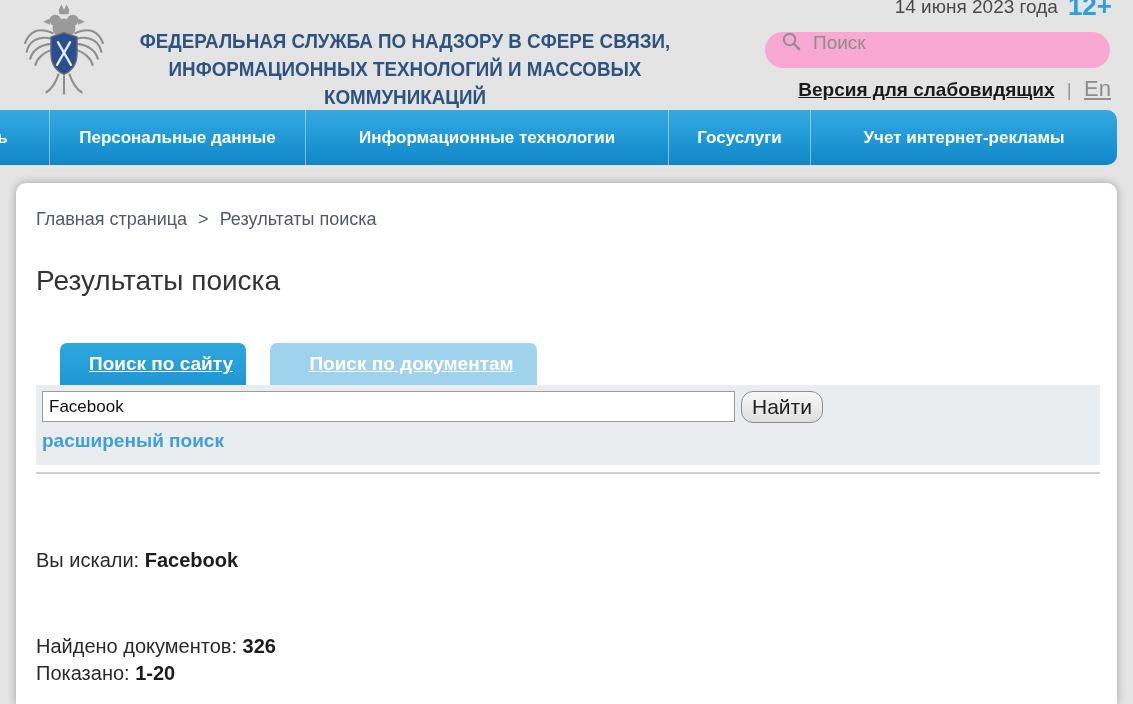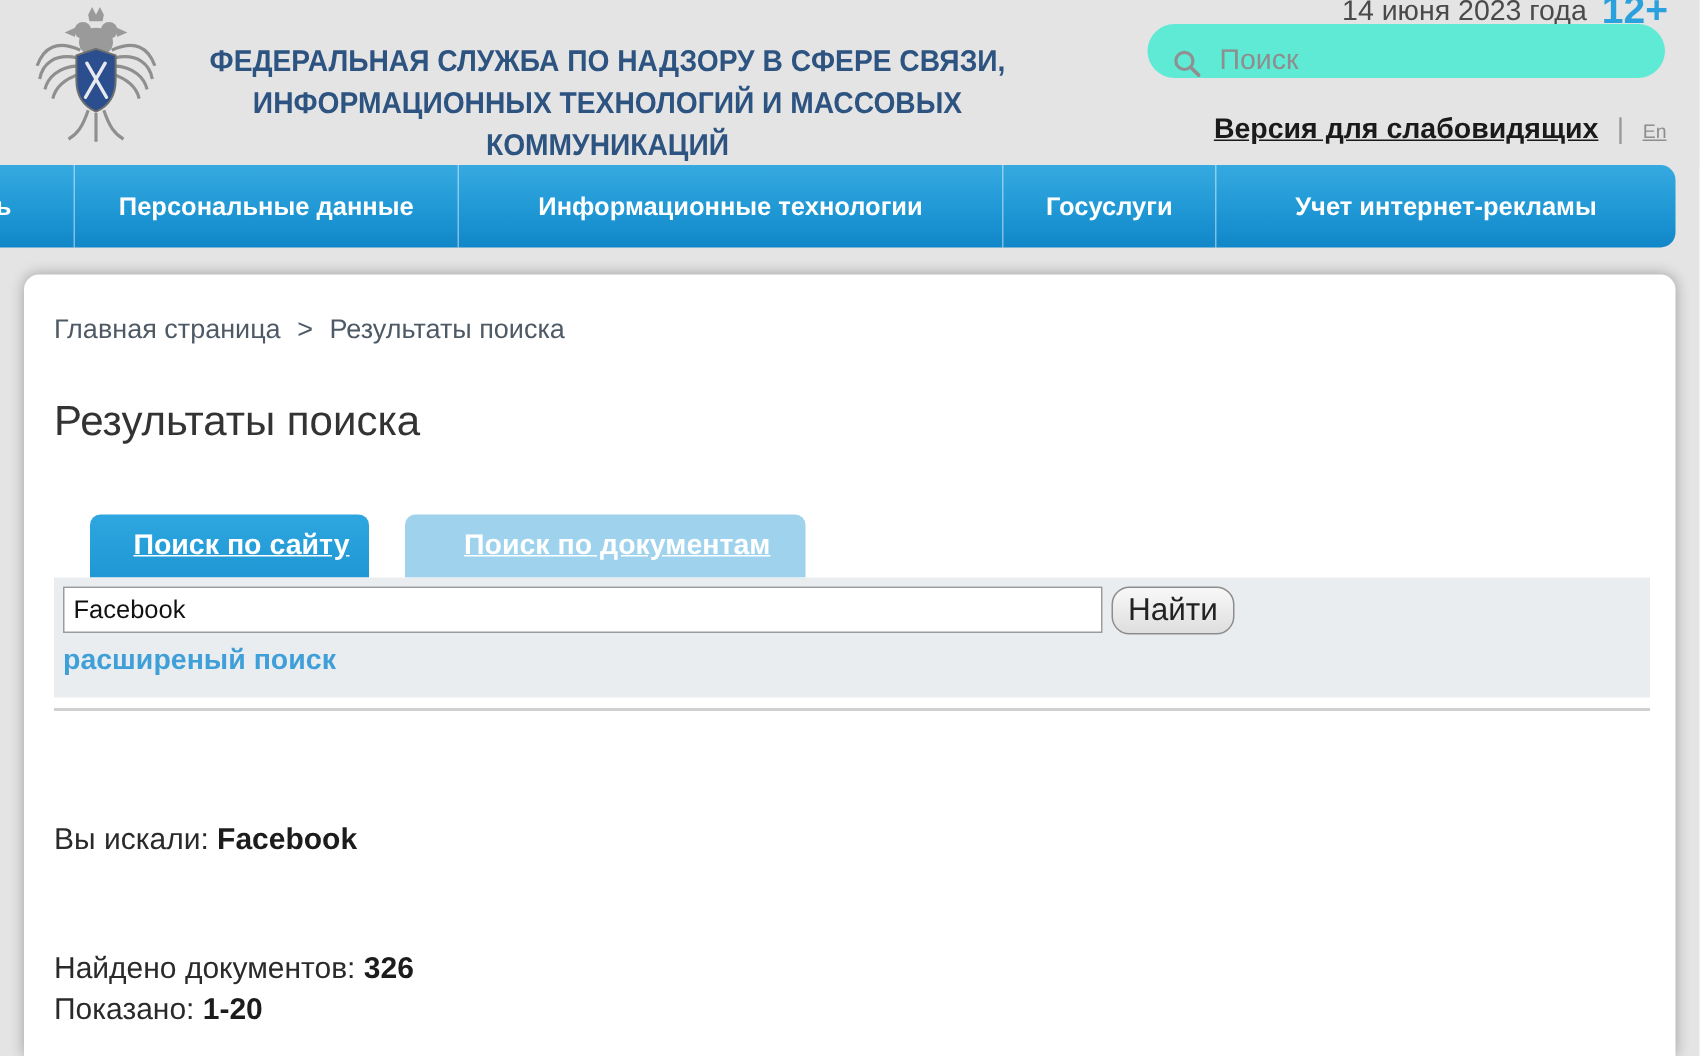--- a/index.html
+++ b/index.html
@@ -18,34 +18,34 @@
     text-align:center; color:#2d5381; font-weight:bold;
     font-size:20px; line-height:28px;
     transform:scaleX(0.94); transform-origin:center;
   }
   .date-row {
     position:absolute; top:-9px; right:21px; white-space:nowrap;
     font-size:19px; color:#4a4a4a;
   }
   .age-badge { color:#2aa0dd; font-weight:bold; font-size:26px; margin-left:10px; vertical-align:-2px; }
   .top-search {
-    position:absolute; left:765px; top:16px; width:345px; height:36px;
-    background:#5eead4; border-radius:18px; display:flex; align-items:flex-end;
+    position:absolute; left:765px; top:32px; width:345px; height:36px;
+    background:#f9a8d4; border-radius:18px; display:flex; align-items:flex-start;
   }
   .top-search svg { margin-left:17px; flex:0 0 auto; }
   .top-search input {
     border:none; outline:none; background:transparent;
     font-family:"Liberation Sans", sans-serif;
     font-size:19px; color:#444; margin-left:12px; width:270px;
   }
   .top-search input::placeholder { color:#8e8e8e; }
   .access-row { position:absolute; top:76px; right:22px; white-space:nowrap; font-size:19px; }
   .access-link { color:#1a1a1a; font-weight:bold; text-decoration:underline; cursor:pointer; }
   .access-sep { color:#999; margin:0 7px; font-weight:normal; }
-  .lang-link { color:#8e8e8e; font-size:13px; text-decoration:underline; cursor:pointer; }
+  .lang-link { color:#8e8e8e; font-size:22px; text-decoration:underline; cursor:pointer; }
 
   
   .nav {
     position:absolute; top:110px; left:-85px; width:1202px; height:55px;
     display:flex; border-radius:0 10px 10px 0;
     background:linear-gradient(180deg,#36a9e0 0%, #1f98d5 55%, #1186c8 100%);
   }
   .nav-item {
     display:flex; align-items:center; justify-content:center;
     color:#fff; font-weight:bold; font-size:17px; cursor:pointer;

